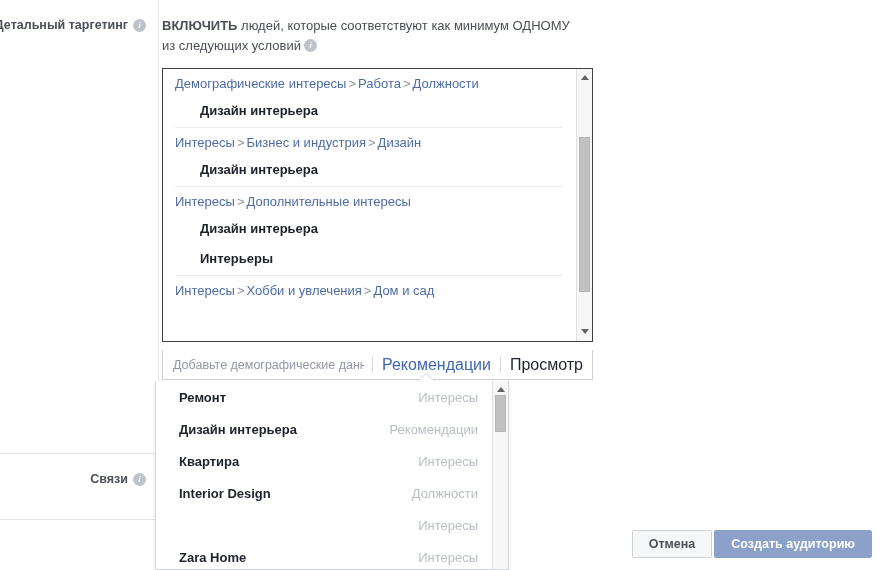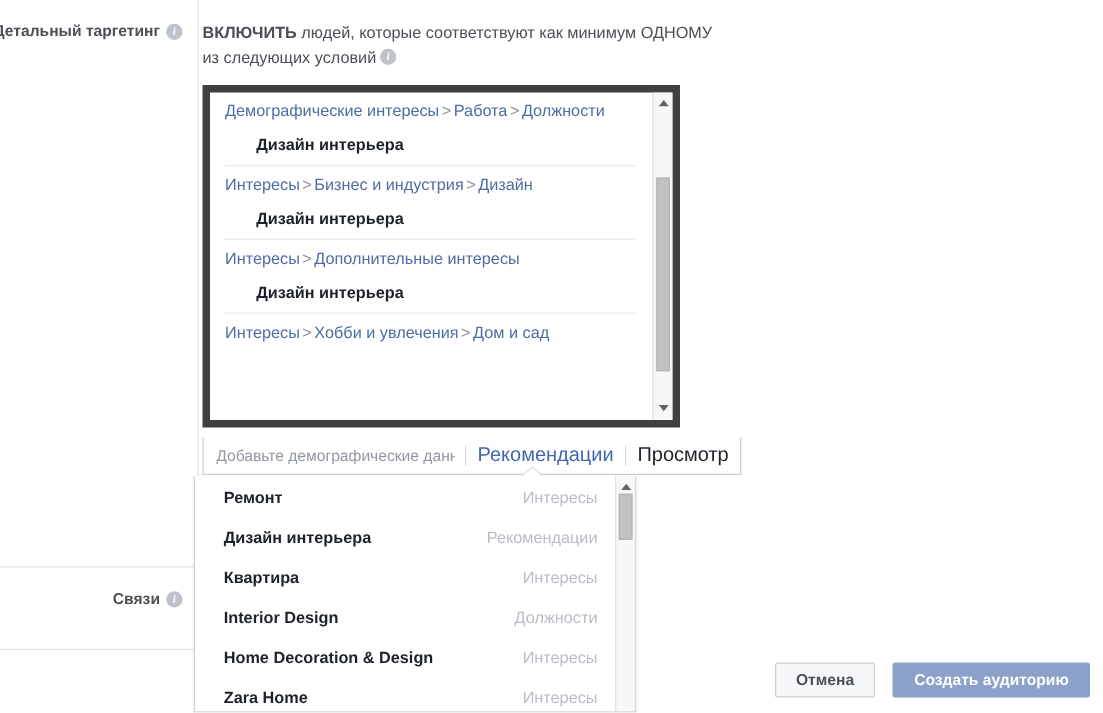--- a/index.html
+++ b/index.html
@@ -97,23 +97,23 @@
     line-height: 20px;
   }
   .instruction .bold-lead { font-weight: bold; }
   .instruction .info-icon { margin-left: 3px; position: relative; top: -1px; }
 
   
   .selection-box {
     position: absolute;
     left: 0;
     top: 68px;
-    width: 382px;
+    width: 431px;
     height: 274px;
-    border: 6px solid #404040;
+    border: 1px solid #404040;
     background: #ffffff;
     box-sizing: border-box;
     overflow: hidden;
     padding-left: 40px;
   }
   .sel-inner {
     position: absolute;
     left: 0; top: 0;
     right: 17px;
     padding: 0 12px;
@@ -267,21 +267,21 @@
     color: #b9bdc4;
     white-space: nowrap;
   }
 
   
   .footer {
     position: absolute;
     right: 10px;
     top: 530px;
     display: flex;
-    gap: 14px;
+    gap: 2px;
     align-items: center;
   }
   .btn {
     font-family: "Liberation Sans", sans-serif;
     font-size: 12.5px;
     font-weight: bold;
     border-radius: 2px;
     box-sizing: border-box;
     cursor: pointer;
     height: 28px;
@@ -331,20 +331,21 @@
           <div class="sel-path"><span style="color: rgb(78, 108, 163);">Демографические интересы</span><span class="sep">&gt;</span><span style="color: rgb(78, 108, 163);">Работа</span><span class="sep">&gt;</span><span style="color: rgb(78, 108, 163);">Должности</span></div>
           <div class="sel-item">Дизайн интерьера</div>
         </div>
         <div class="sel-group">
           <div class="sel-path"><span style="color: rgb(78, 108, 163);">Интересы</span><span class="sep">&gt;</span><span style="color: rgb(78, 108, 163); text-align: center;">Бизнес и индустрия</span><span class="sep">&gt;</span><span style="color: rgb(78, 108, 163);">Дизайн</span></div>
           <div class="sel-item">Дизайн интерьера</div>
         </div>
         <div class="sel-group">
           <div class="sel-path"><span style="color: rgb(78, 108, 163);">Интересы</span><span class="sep">&gt;</span><span style="color: rgb(78, 108, 163); margin-top: 20px;">Дополнительные интересы</span></div>
           <div class="sel-item">Дизайн интерьера</div>
+          <div class="sel-item">Интерьеры</div>
         </div>
         <div class="sel-group">
           <div class="sel-path"><span style="color: rgb(78, 108, 163);">Интересы</span><span class="sep">&gt;</span><span style="color: rgb(78, 108, 163);">Хобби и увлечения</span><span class="sep">&gt;</span><span style="color: rgb(78, 108, 163);">Дом и сад</span></div>
         </div>
       </div>
     <div class="scrollbar">
       <div class="sb-arrow up">
           <div class="tri"></div>
         </div>
       <div class="sb-thumb" style="top:68px;height:155px;"></div>
@@ -375,21 +376,20 @@
         </div>
         <div class="sugg-row">
           <span class="sugg-name">Квартира</span>
           <span class="sugg-type">Интересы</span>
         </div>
         <div class="sugg-row">
           <span class="sugg-name">Interior Design</span>
           <span class="sugg-type">Должности</span>
         </div>
         <div class="sugg-row">
-          <span class="sugg-name">Home Decoration &amp; Design</span>
           <span class="sugg-type">Интересы</span>
         </div>
         <div class="sugg-row">
           <span class="sugg-name">Zara Home</span>
           <span class="sugg-type">Интересы</span>
         </div>
       </div>
     <div class="scrollbar">
       <div class="sb-arrow up">
           <div class="tri"></div>

